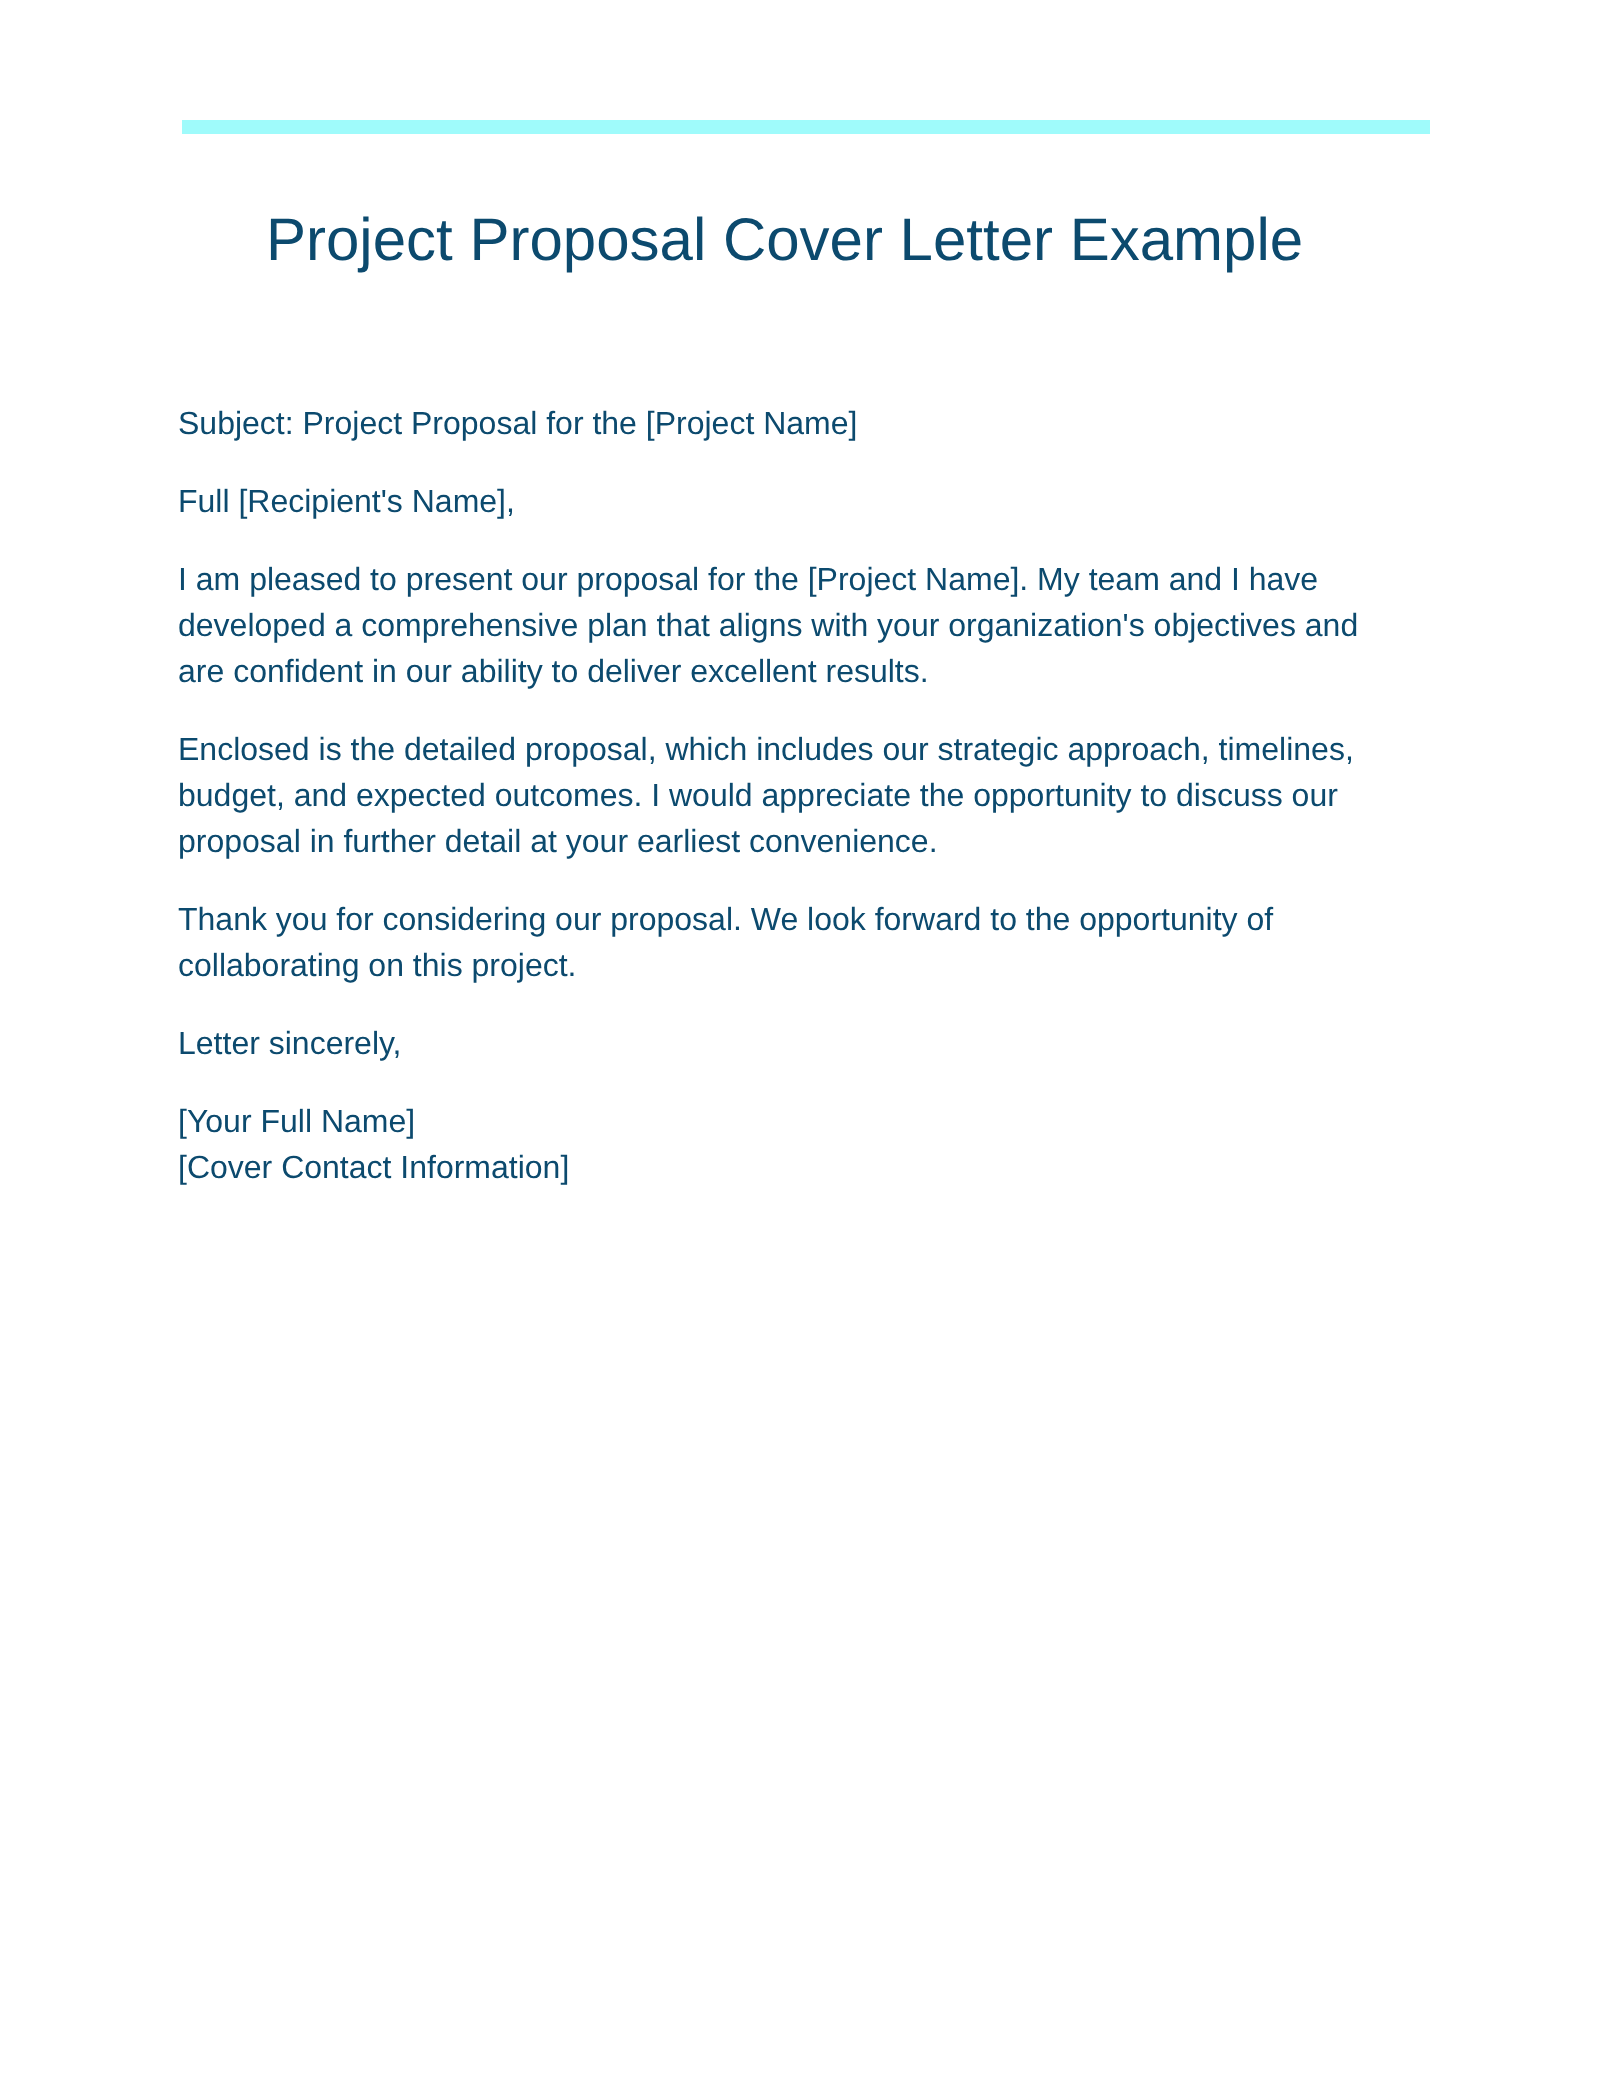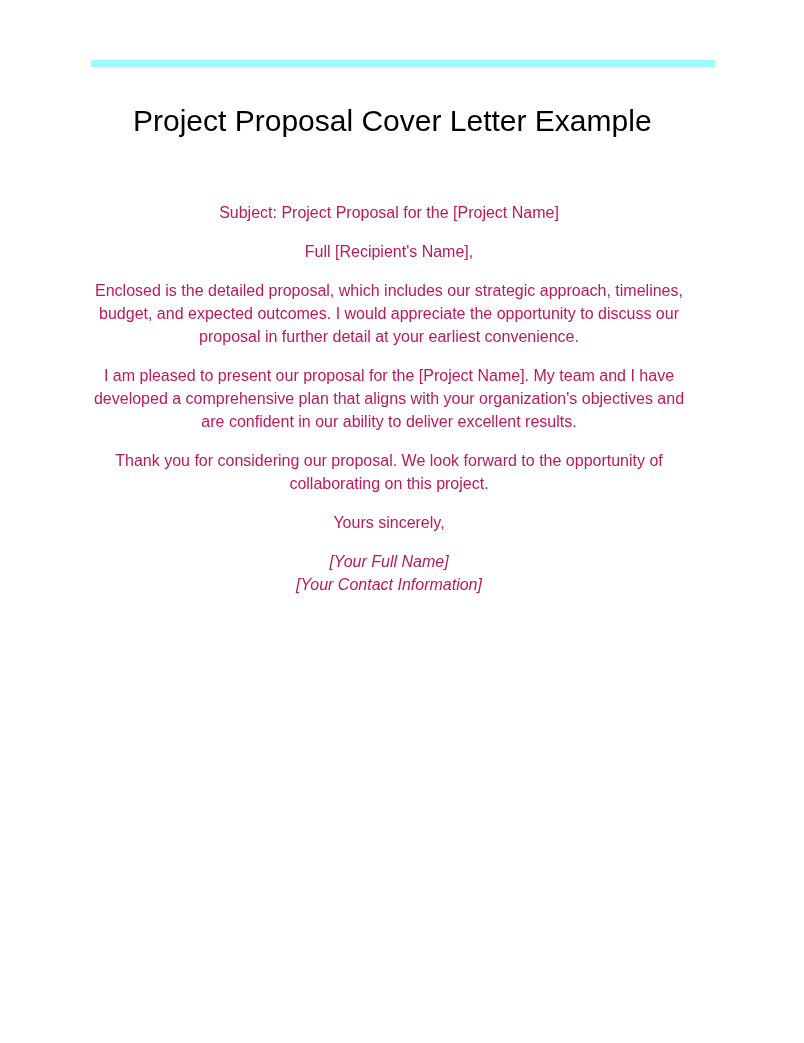--- a/index.html
+++ b/index.html
@@ -23,53 +23,51 @@
     height: 7px;
     background: #9ffbfb;
   }
   .title {
     position: absolute;
     left: 133px;
     top: 104px;
     margin: 0;
     font-size: 30px;
     font-weight: normal;
-    color: #000000;
+    color: #0c4a6e;
     letter-spacing: 0px;
     white-space: nowrap;
   }
   .letter {
     position: absolute;
     left: 89px;
     top: 201px;
     width: 600px;
     font-size: 16px;
     line-height: 23px;
-    color: #be185d;
-    text-align: center;
+    color: #0c4a6e;
   }
   .letter p {
     margin: 0 0 16px 0;
   }
   .letter .sig {
     margin: 0;
-    font-style: italic;
   }
 </style>
 </head>
 <body>
 
 <div class="accent-bar"></div>
 
 <h1 class="title">Project Proposal Cover Letter Example</h1>
 
 <div class="letter">
   <p>Subject: Project Proposal for the [Project Name]</p>
   <p>Full [Recipient's Name],</p>
+  <p>I am pleased to present our proposal for the [Project Name]. My team and I have developed a comprehensive plan that aligns with your organization's objectives and are confident in our ability to deliver excellent results.</p>
   <p>Enclosed is the detailed proposal, which includes our strategic approach, timelines, budget, and expected outcomes. I would appreciate the opportunity to discuss our proposal in further detail at your earliest convenience.</p>
-  <p>I am pleased to present our proposal for the [Project Name]. My team and I have developed a comprehensive plan that aligns with your organization's objectives and are confident in our ability to deliver excellent results.</p>
   <p>Thank you for considering our proposal. We look forward to the opportunity of collaborating on this project.</p>
-  <p>Yours sincerely,</p>
+  <p>Letter sincerely,</p>
   <div>
     <p class="sig">[Your Full Name]</p>
-    <p class="sig">[Your Contact Information]</p>
+    <p class="sig">[Cover Contact Information]</p>
   </div>
 </div>
 
 </body></html>

